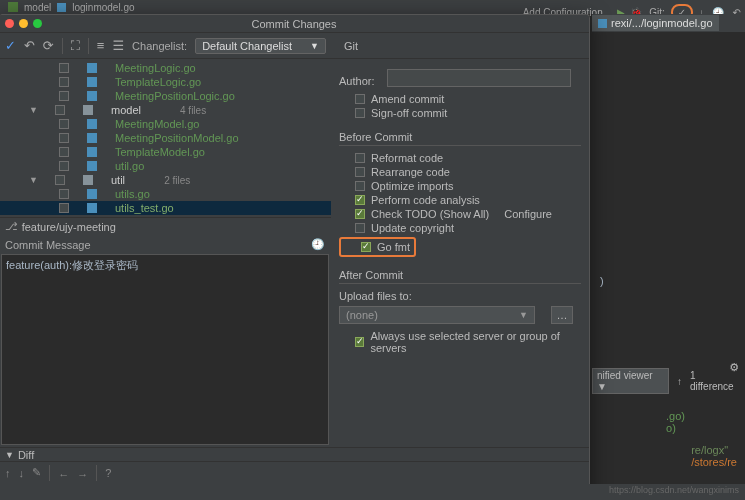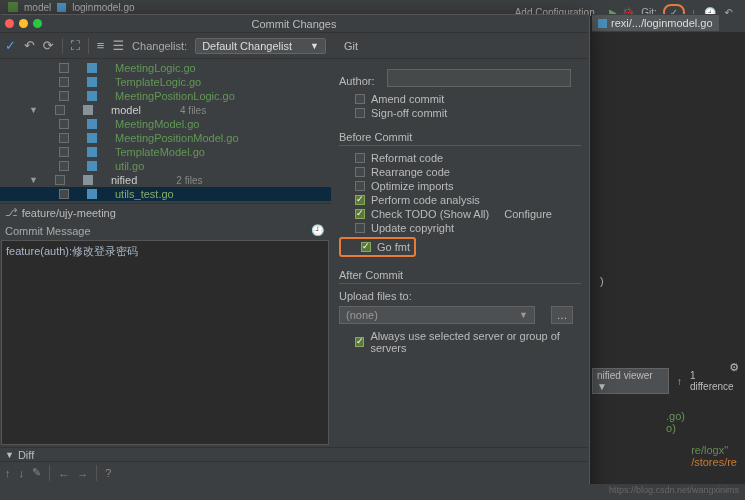--- a/index.html
+++ b/index.html
@@ -1,21 +1,21 @@
 <!DOCTYPE html>
 <html><head>
   <meta charset="utf-8">
   <style>
     * { box-sizing: border-box; margin: 0; padding: 0; font-family: -apple-system, "Segoe UI", sans-serif; font-size: 11px; }
     body { background: #2b2b2b; color: #bbb; width: 745px; height: 500px; overflow: hidden; position: relative; }
     
     .top-bar { height: 14px; background: #3c3f41; display: flex; align-items: center; padding: 0 8px; gap: 6px; position: relative; }
     .top-bar .tab-icon { width: 10px; height: 10px; background: #4e7a3a; }
     .top-bar .file-tab { color: #aaa; font-size: 10px; }
-    .top-right { position: absolute; right: 12px; top: 0; display: flex; gap: 6px; align-items: center; height: 24px; }
+    .top-right { position: absolute; right: 4px; top: 0; display: flex; gap: 6px; align-items: center; height: 24px; }
     .top-right span { font-size: 10px; color: #aaa; }
     .green-check { color: #6a9955; cursor: pointer; }
     .circle-highlight { border: 2px solid #e87a3a; border-radius: 8px; padding: 1px 5px; display: inline-flex; align-items: center; }
     .toolbar-icons { display: flex; gap: 8px; color: #888; }
     .toolbar-icons span { cursor: pointer; }
     
     .dialog { position: absolute; left: -2px; top: 14px; width: 592px; background: #3c3f41; border: 1px solid #555; border-radius: 4px; overflow: hidden; box-shadow: 0 4px 20px rgba(0,0,0,0.5); }
     .title-bar { height: 18px; background: #3c3f41; display: flex; align-items: center; padding: 0 6px; position: relative; border-bottom: 1px solid #323232; }
     .traffic { display: flex; gap: 5px; }
     .traffic span { width: 9px; height: 9px; border-radius: 50%; }
@@ -205,21 +205,26 @@
           <div class="tree-row indent1">
             <span class="cb"></span>
             <span class="go-icon"></span>
             <span class="fname">TemplateModel.go</span>
           </div>
           <div class="tree-row indent1">
             <span class="cb"></span>
             <span class="go-icon"></span>
             <span class="fname">util.go</span>
           </div>
-          <div class="tree-row indent0"><span class="caret">▼</span><span class="cb"></span><span class="dir-icon"></span><span class="dirname">nified</span>&nbsp;<span class="filecount">2 files</span></div>
+          <div class="tree-row indent0"><span class="caret">▼</span><span class="cb"></span><span class="dir-icon"></span><span class="dirname">util</span>&nbsp;<span class="filecount">2 files</span></div>
+          <div class="tree-row indent1">
+            <span class="cb"></span>
+            <span class="go-icon"></span>
+            <span class="fname">utils.go</span>
+          </div>
           <div class="tree-row indent1 selected">
             <span class="cb"></span>
             <span class="go-icon"></span>
             <span class="fname selected">utils_test.go</span>
           </div>
         </div>
       <div class="branch-row">
         <span class="branch-icon">⎇</span>
         <span>feature/ujy-meeting</span>
       </div>

